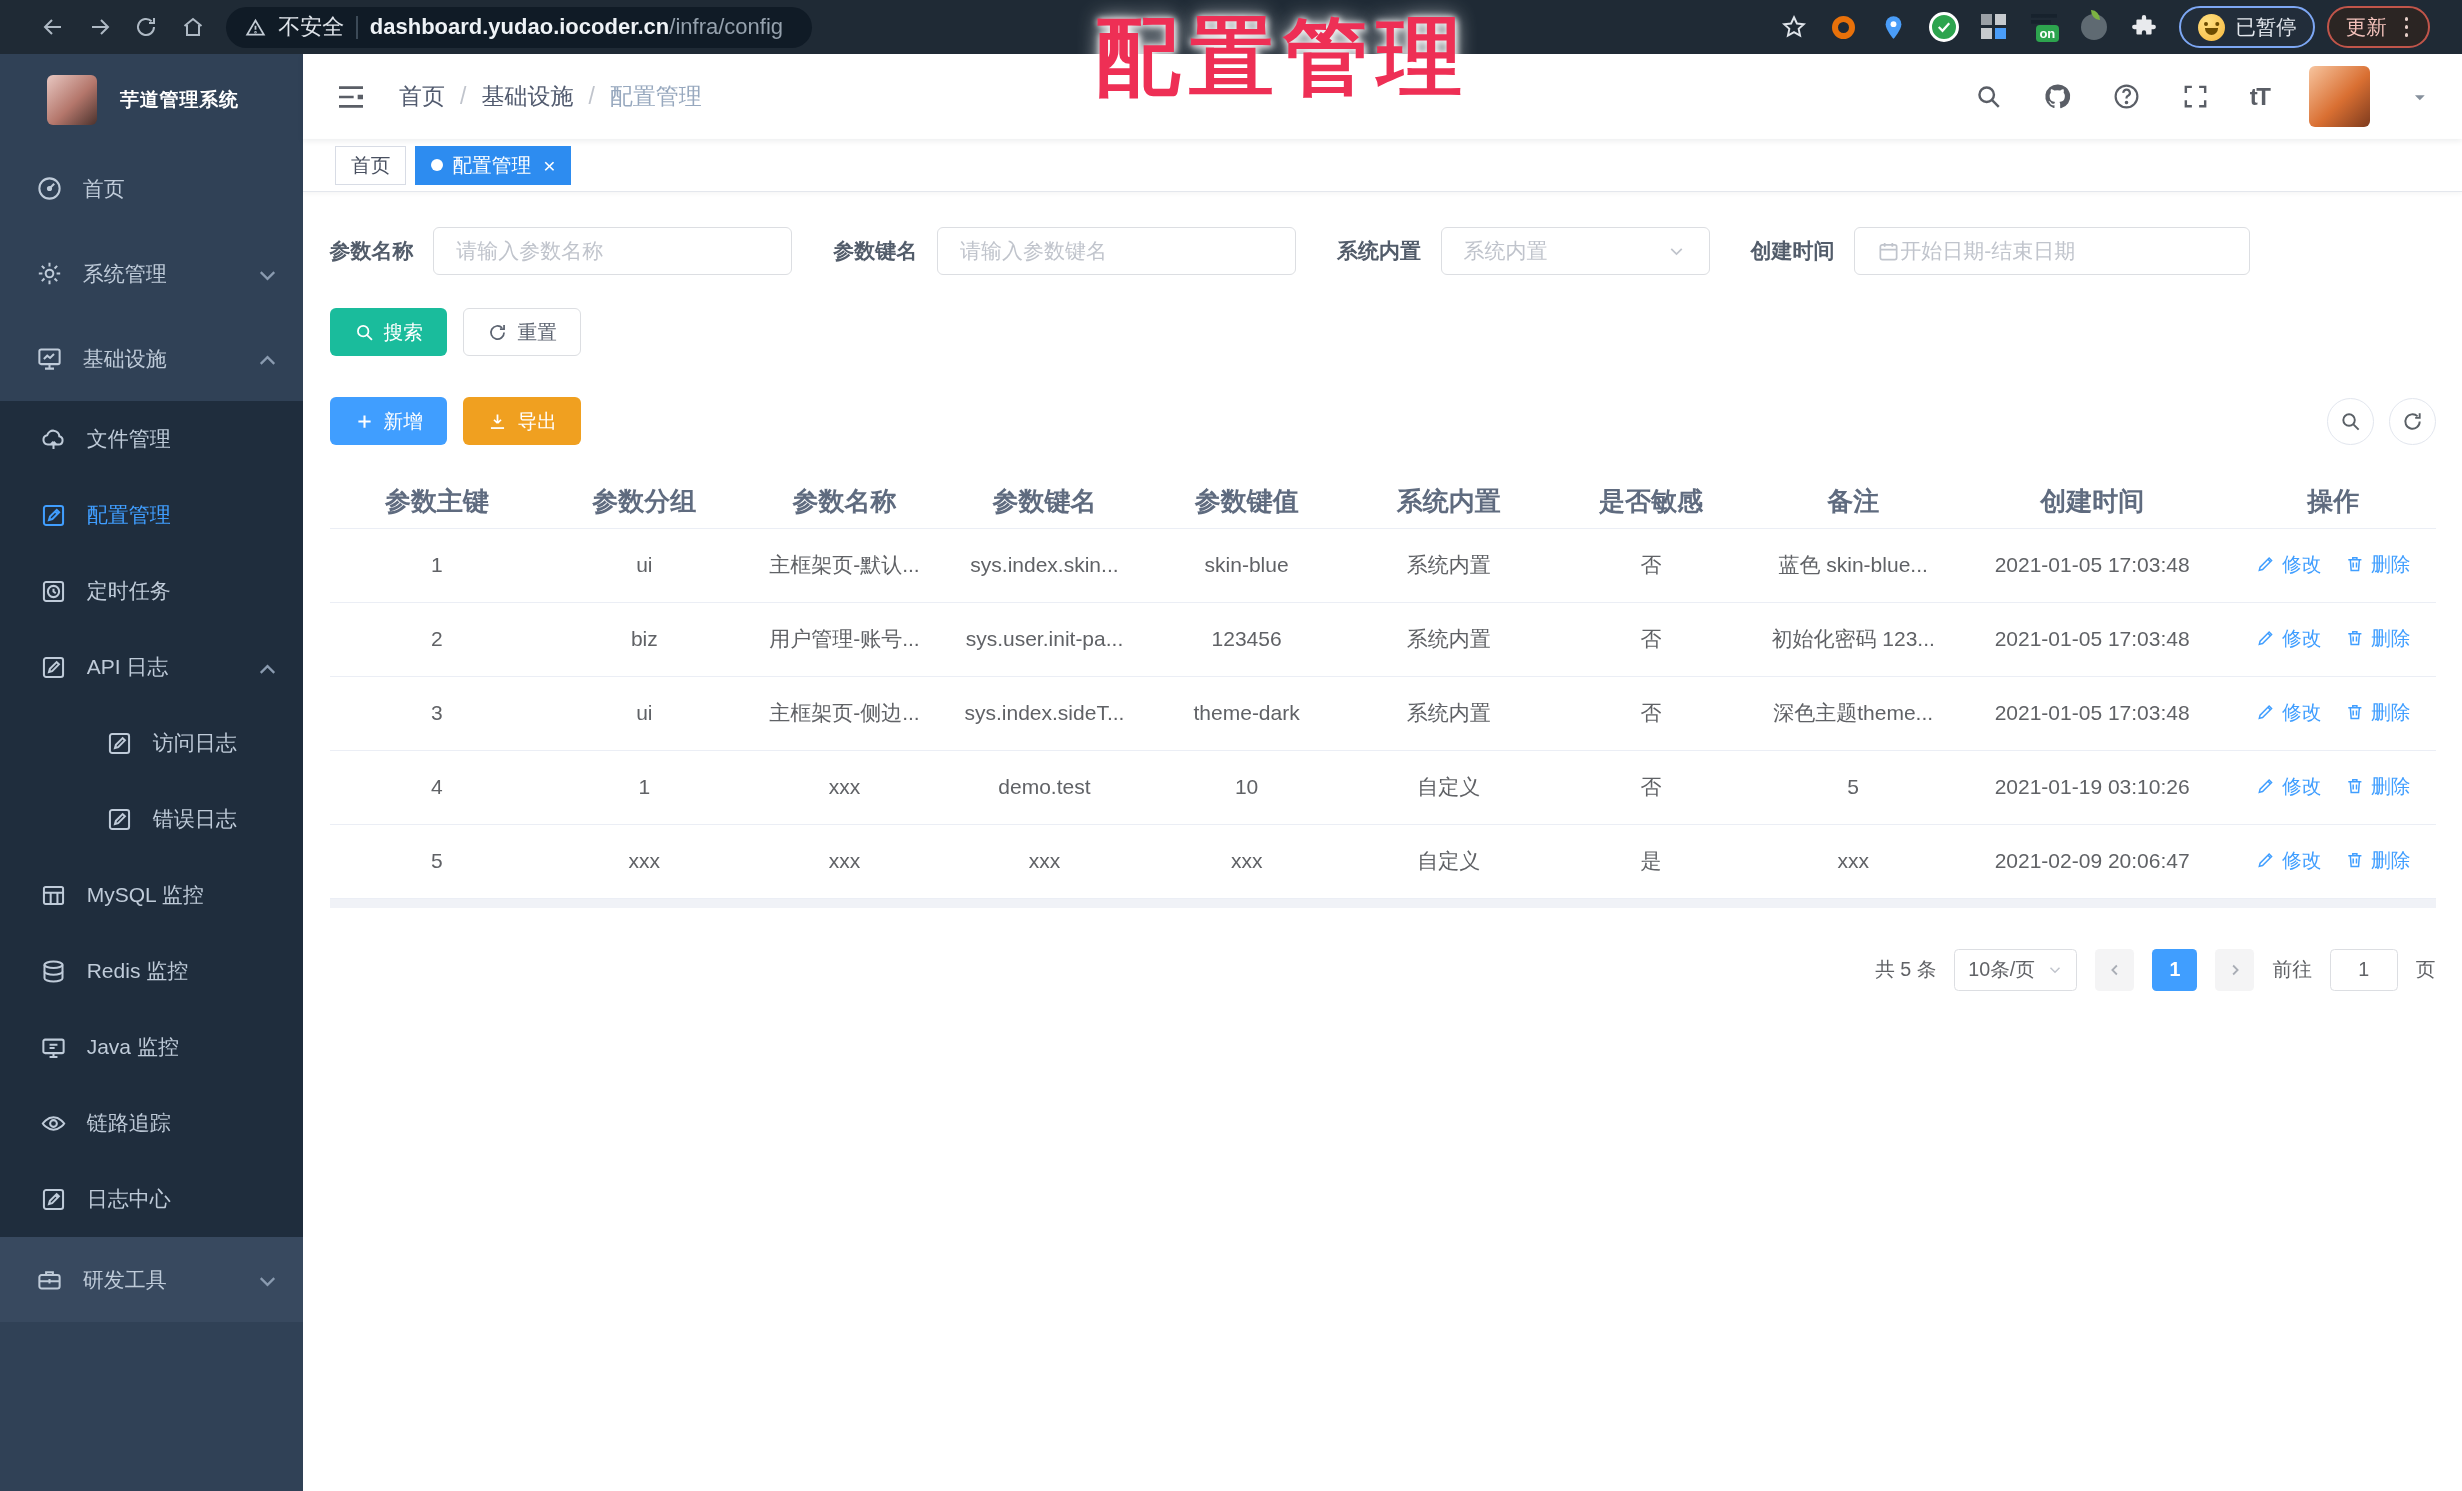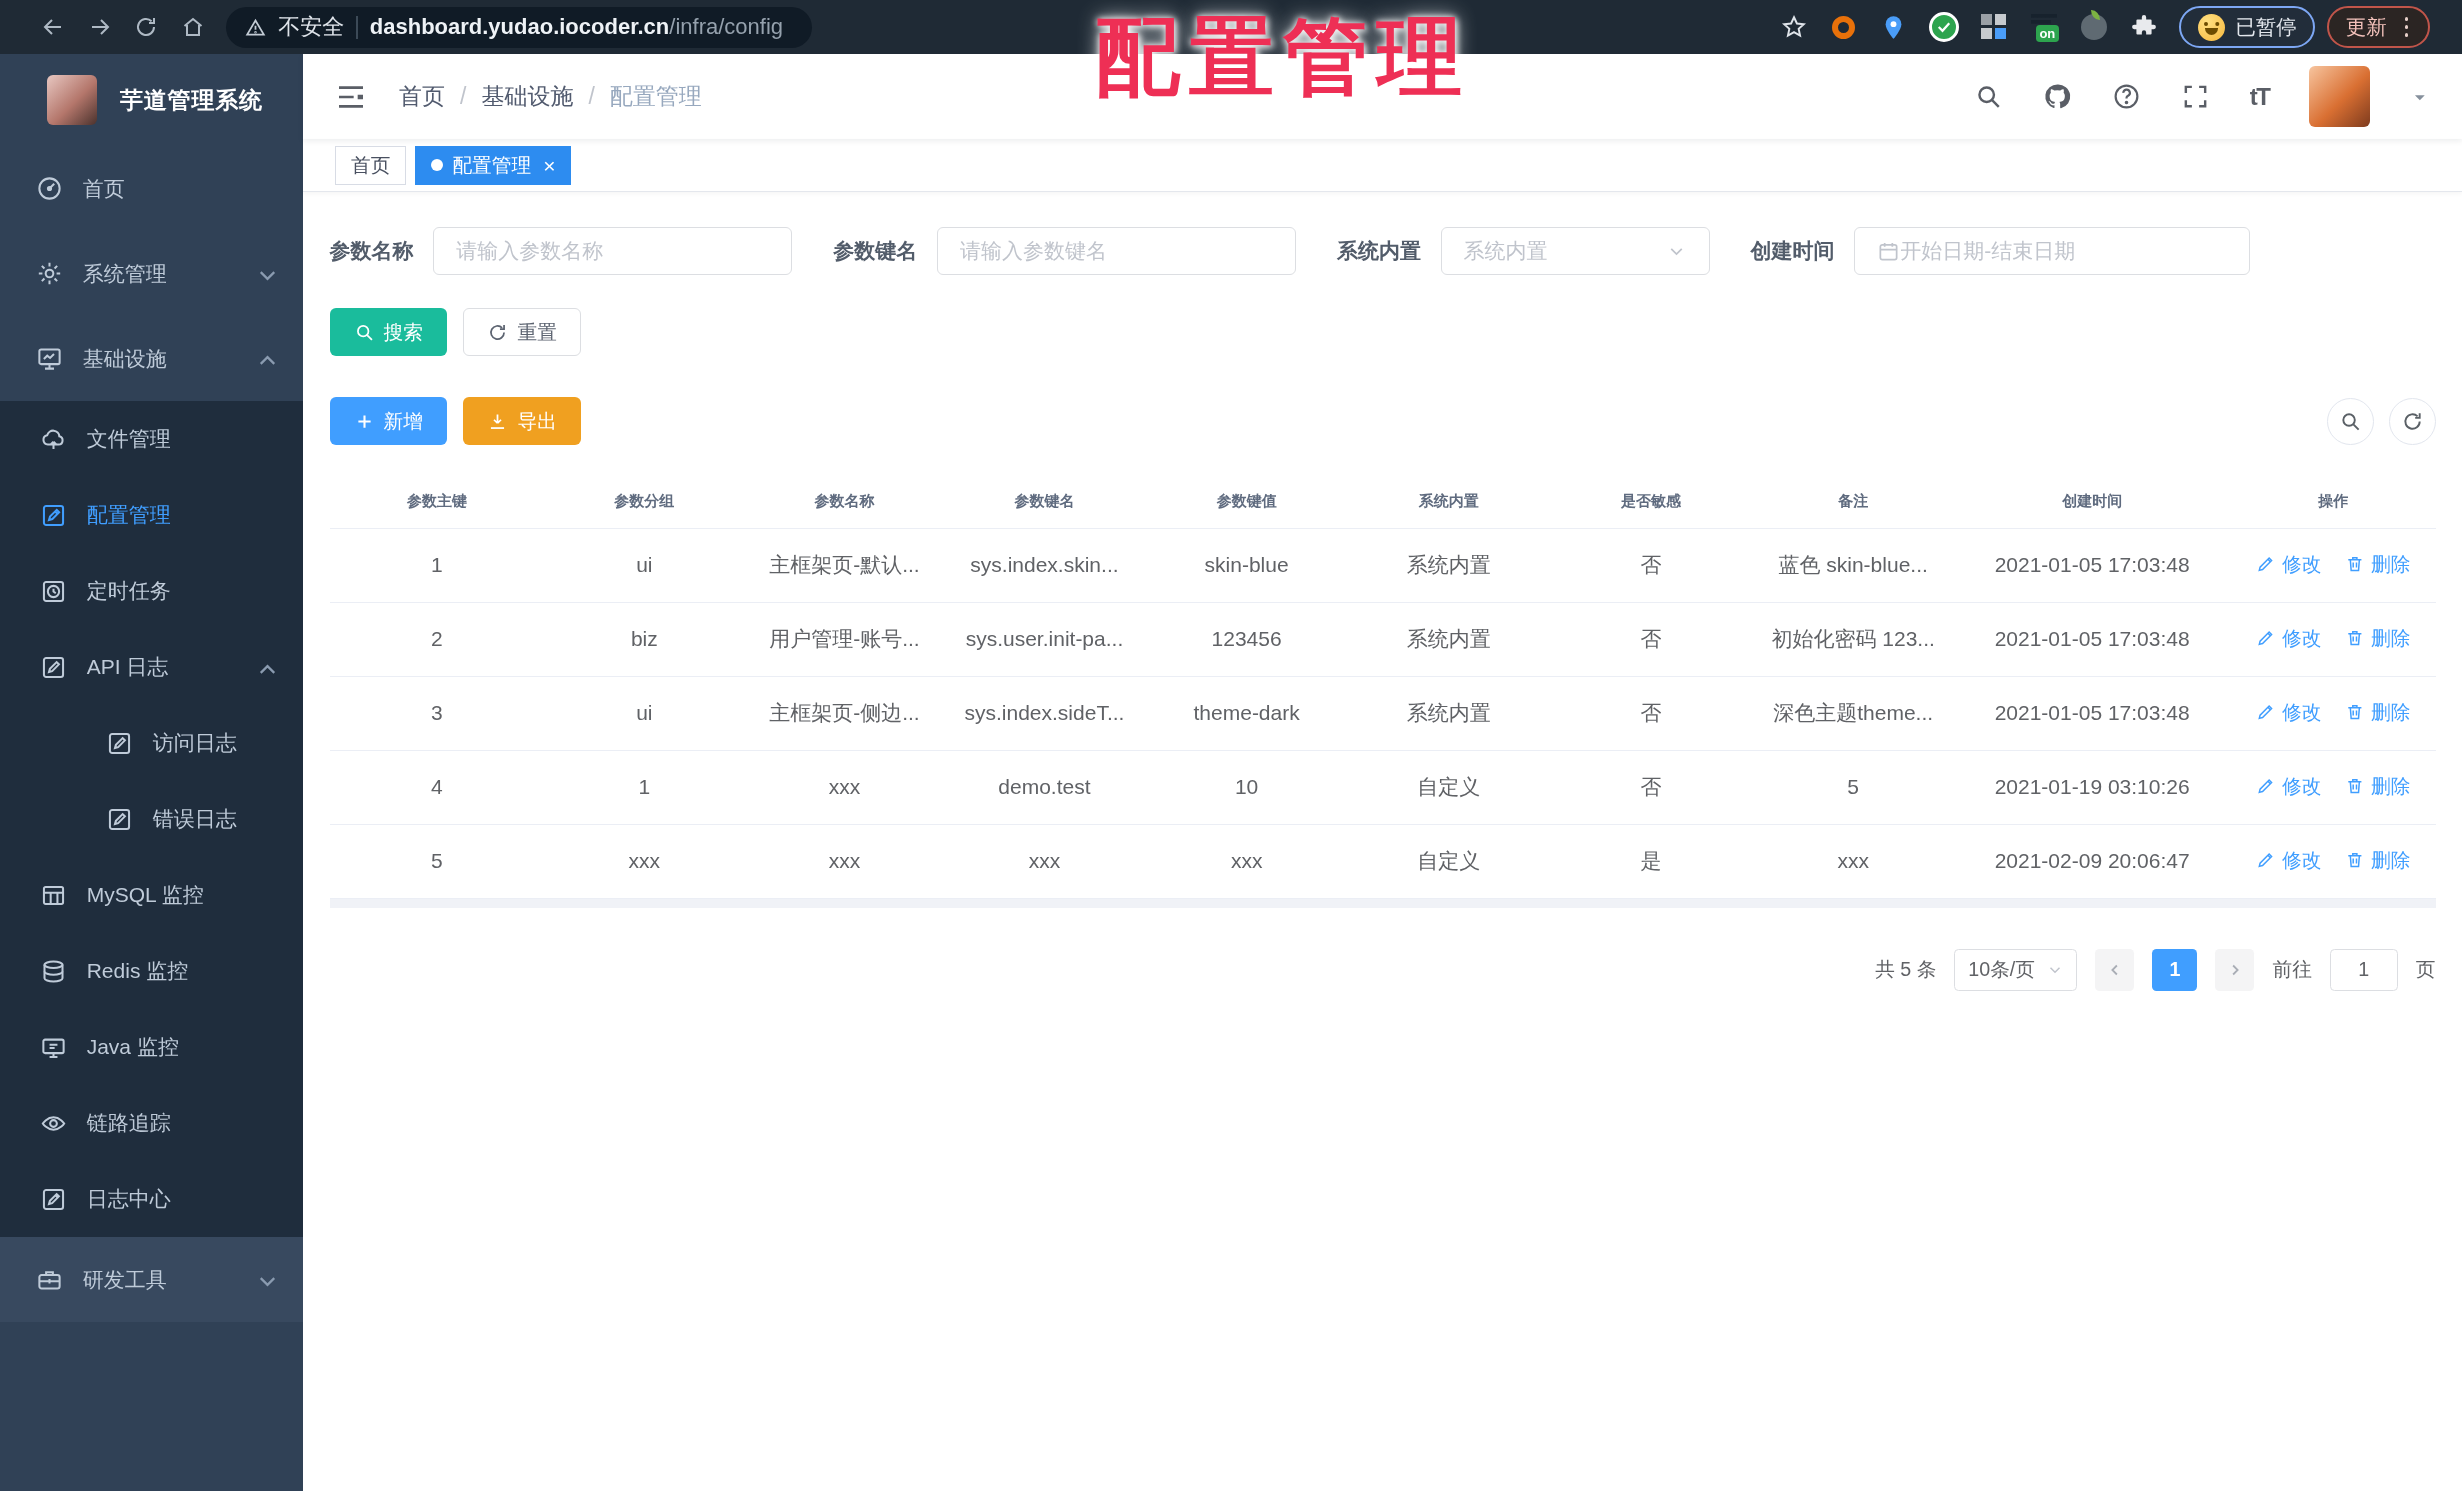--- a/index.html
+++ b/index.html
@@ -38,21 +38,21 @@
 .emoji-face:after{content:"";position:absolute;left:6.8px;top:14.4px;width:13.6px;height:6.8px;border-radius:0 0 13.6px 13.6px;background:#6d4c00}
 .update-pill{border:2.3px solid #c1554a;background:#2b2523;color:#f2c1ba;gap:15px}
 .dots{display:flex;flex-direction:column;gap:4.5px;padding:3px}
 .dots i{width:3.8px;height:3.8px;border-radius:50%;background:#e6cfc9}
 
 
 .app{display:flex;height:1437px}
 .sidebar{width:303px;flex-shrink:0;background:#304156;color:#bfcbd9;display:flex;flex-direction:column}
 .logo-row{height:92px;display:flex;align-items:center;gap:23px;padding-left:47px}
 .logo-img{width:50px;height:50px;border-radius:6px;background:linear-gradient(135deg,#e8c8c2,#b4766b 55%,#4a322d);flex-shrink:0}
-.app-title{color:#fff;font-size:23px;font-weight:700;letter-spacing:0.8px}
+.app-title{color:#fff;font-size:19px;font-weight:700;letter-spacing:0.8px}
 .menu{flex:1}
 .m-item{height:85px;display:flex;align-items:center;gap:19.7px;padding:0 26px 0 36px;font-size:21px;cursor:pointer}
 .m-item svg{width:27px;height:27px;flex-shrink:0}
 .m-label{flex:1;white-space:nowrap}
 .chev{width:23px;height:23px;color:#8a9bb0;flex-shrink:0}
 .submenu{background:#1f2d3d}
 .s-item{height:76px;padding-left:40px}
 .s-item.deep{padding-left:106px}
 .m-item.active{color:#409eff}
 .rd-item{background:#38495f}
@@ -99,21 +99,21 @@
 .btn svg{width:21px;height:21px}
 .btn-search{background:#1abc9c;color:#fff}
 .btn-reset{background:#fff;border-color:#dcdee2;color:#5c6370}
 .btn-add{background:#409eff;color:#fff}
 .btn-export{background:#f0a020;color:#fff}
 .circles{margin-left:auto;display:flex;gap:15px}
 .circle-btn{width:47px;height:47px;border-radius:50%;border:1.5px solid #e2e6ee;background:#fff;color:#5a6066;display:flex;align-items:center;justify-content:center;cursor:pointer}
 .circle-btn svg{width:23px;height:23px}
 
 .cfg-table{width:100%;margin-top:30px;border-collapse:collapse;table-layout:fixed}
-.cfg-table th{height:53px;font-size:15px;font-weight:700;color:#5f6b7f;border-bottom:1.5px solid #ebeef5;white-space:nowrap}
+.cfg-table th{height:53px;font-size:26px;font-weight:700;color:#5f6b7f;border-bottom:1.5px solid #ebeef5;white-space:nowrap}
 .cfg-table td{height:74px;font-size:21px;color:#606266;text-align:center;border-bottom:1.5px solid #ebeef5;white-space:nowrap;overflow:hidden}
 .act{color:#409eff;font-size:19.7px;display:inline-flex;align-items:center;gap:6px;margin:0 9px;cursor:pointer;text-decoration:none}
 .act svg{width:19.7px;height:19.7px}
 .table-bottom{height:9px;background:#f0f2f7}
 
 .pager{margin-top:41px;display:flex;align-items:center;justify-content:flex-end;gap:18px;font-size:19.7px;color:#606266}
 .pg-select{width:123px;height:42px;border:1.5px solid #dcdee2;border-radius:4.5px;display:flex;align-items:center;justify-content:center;gap:10.6px;cursor:pointer;background:#fff}
 .pg-select svg{width:18px;height:18px;color:#c0c4cc}
 .pg-btn{width:39px;height:42px;border-radius:4.5px;background:#f4f4f5;color:#a9adb5;display:flex;align-items:center;justify-content:center;cursor:pointer}
 .pg-btn svg{width:18px;height:18px}

